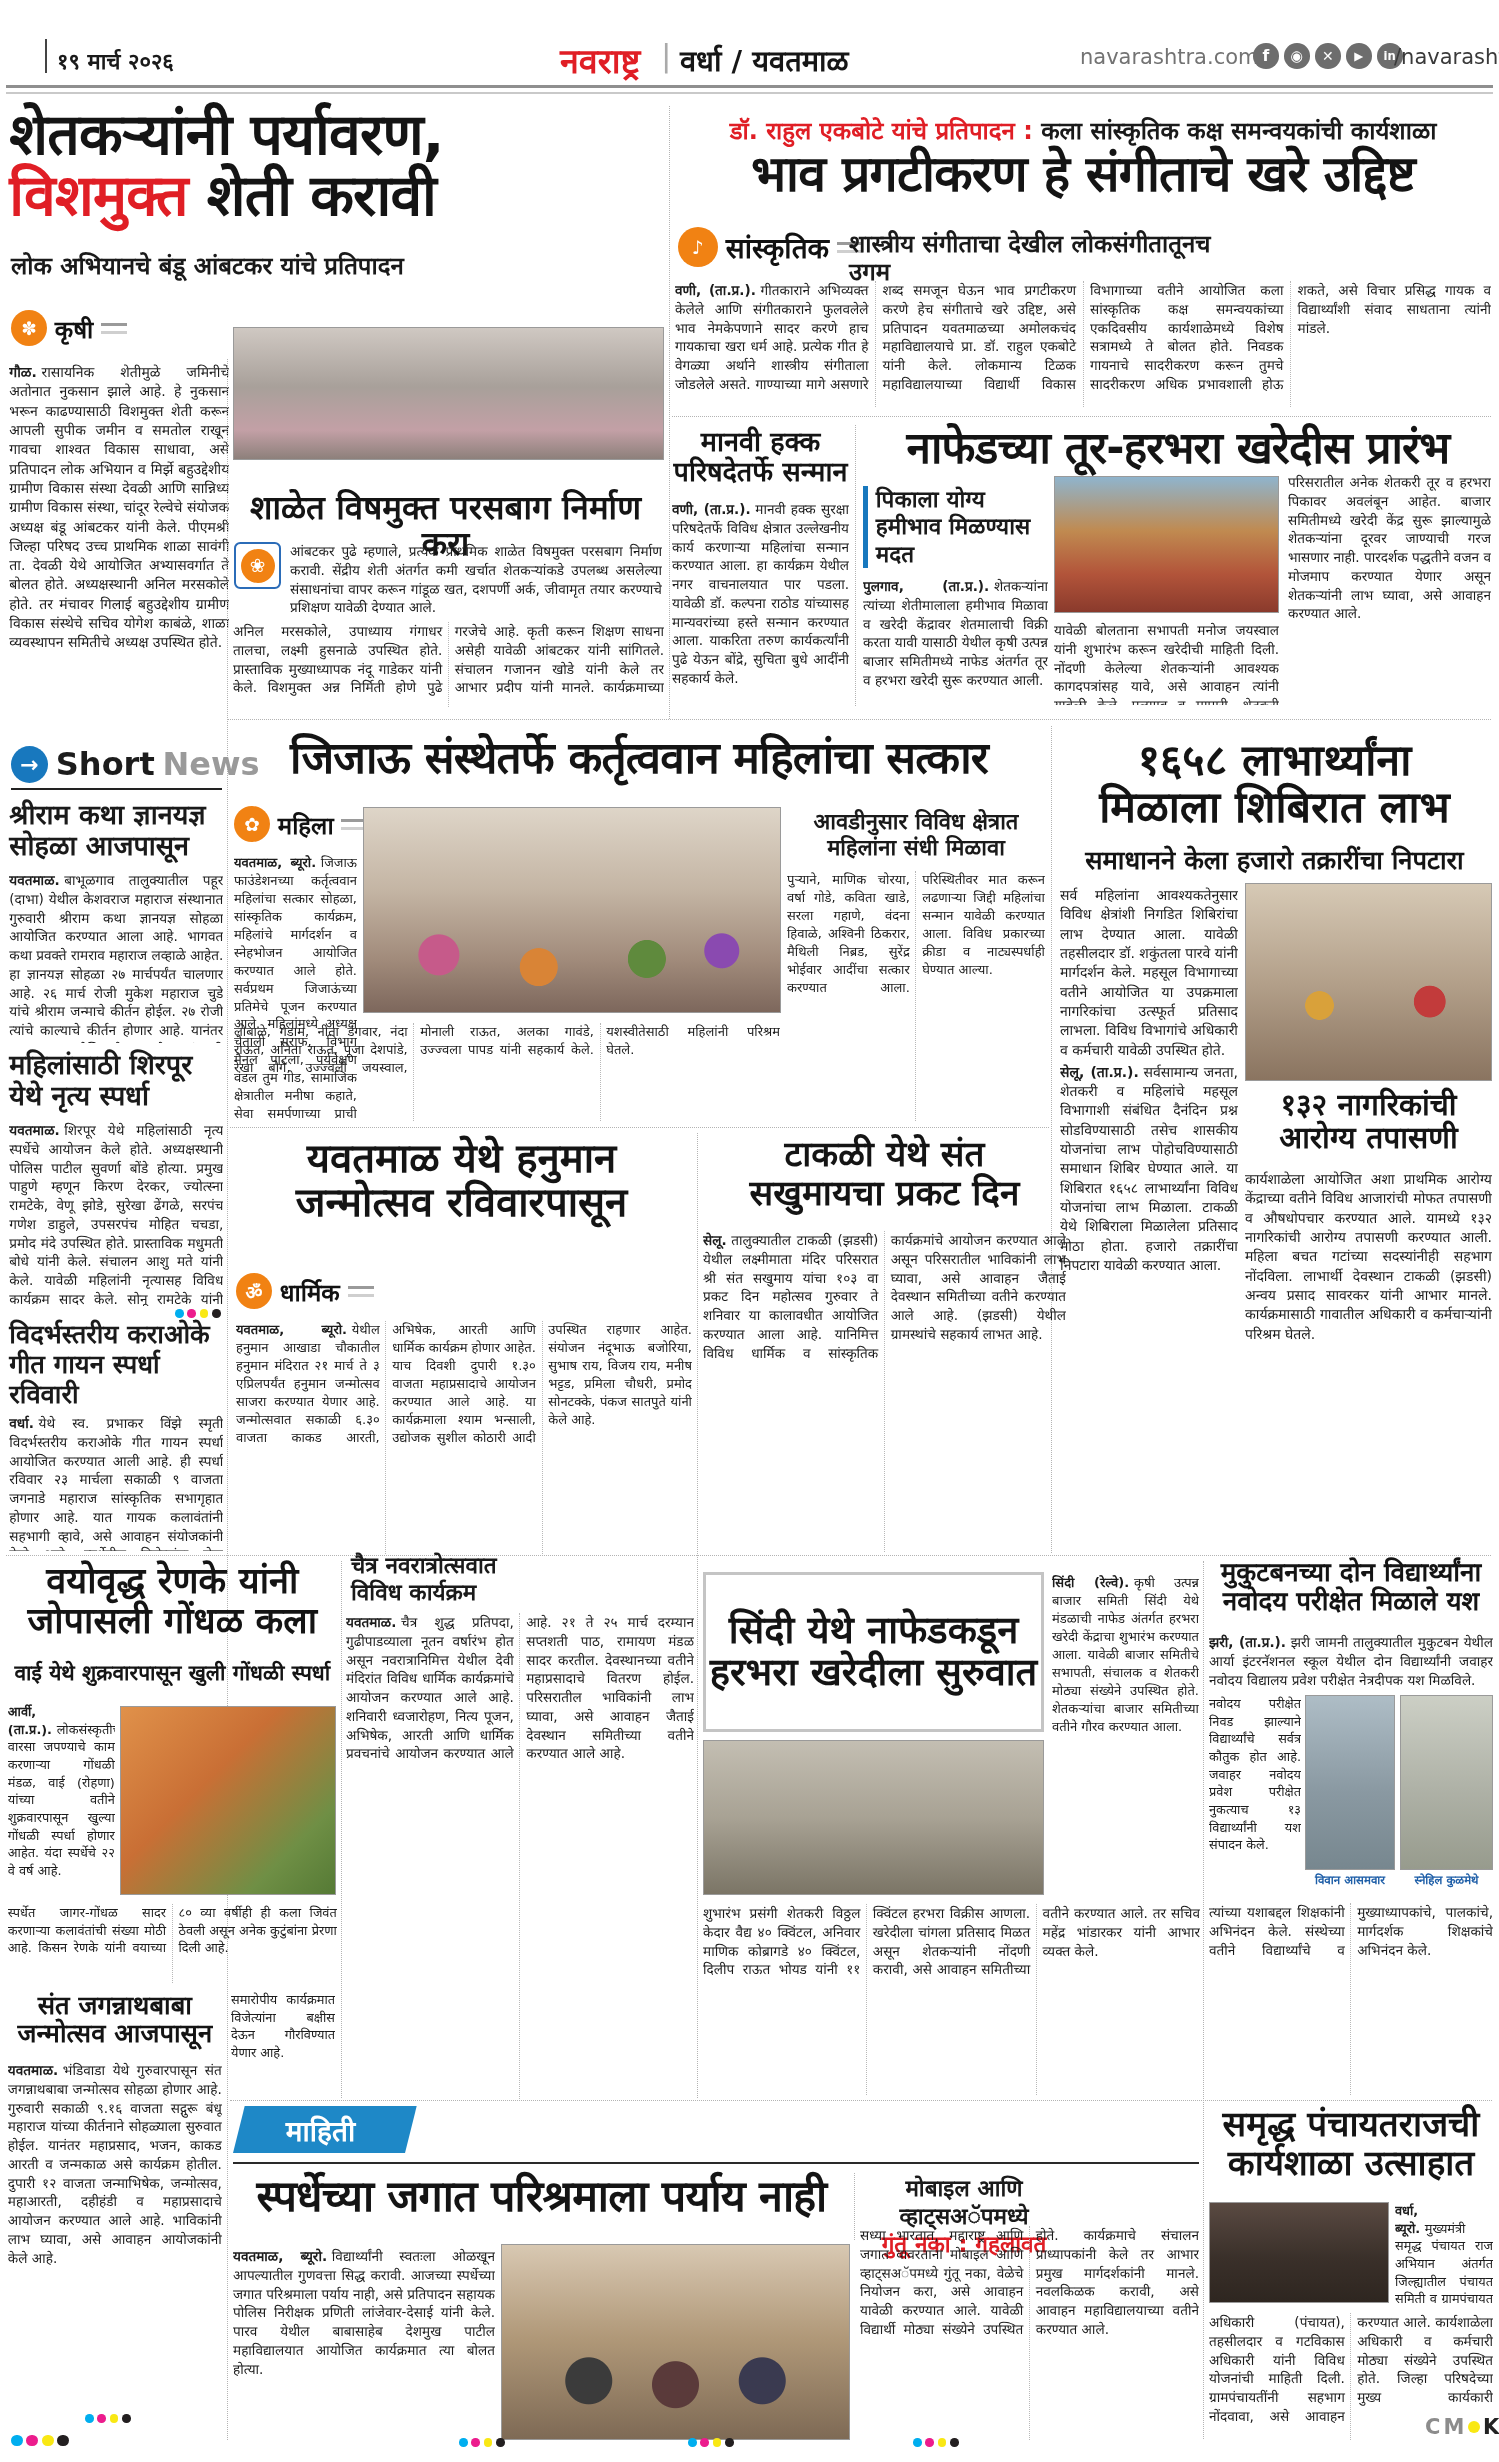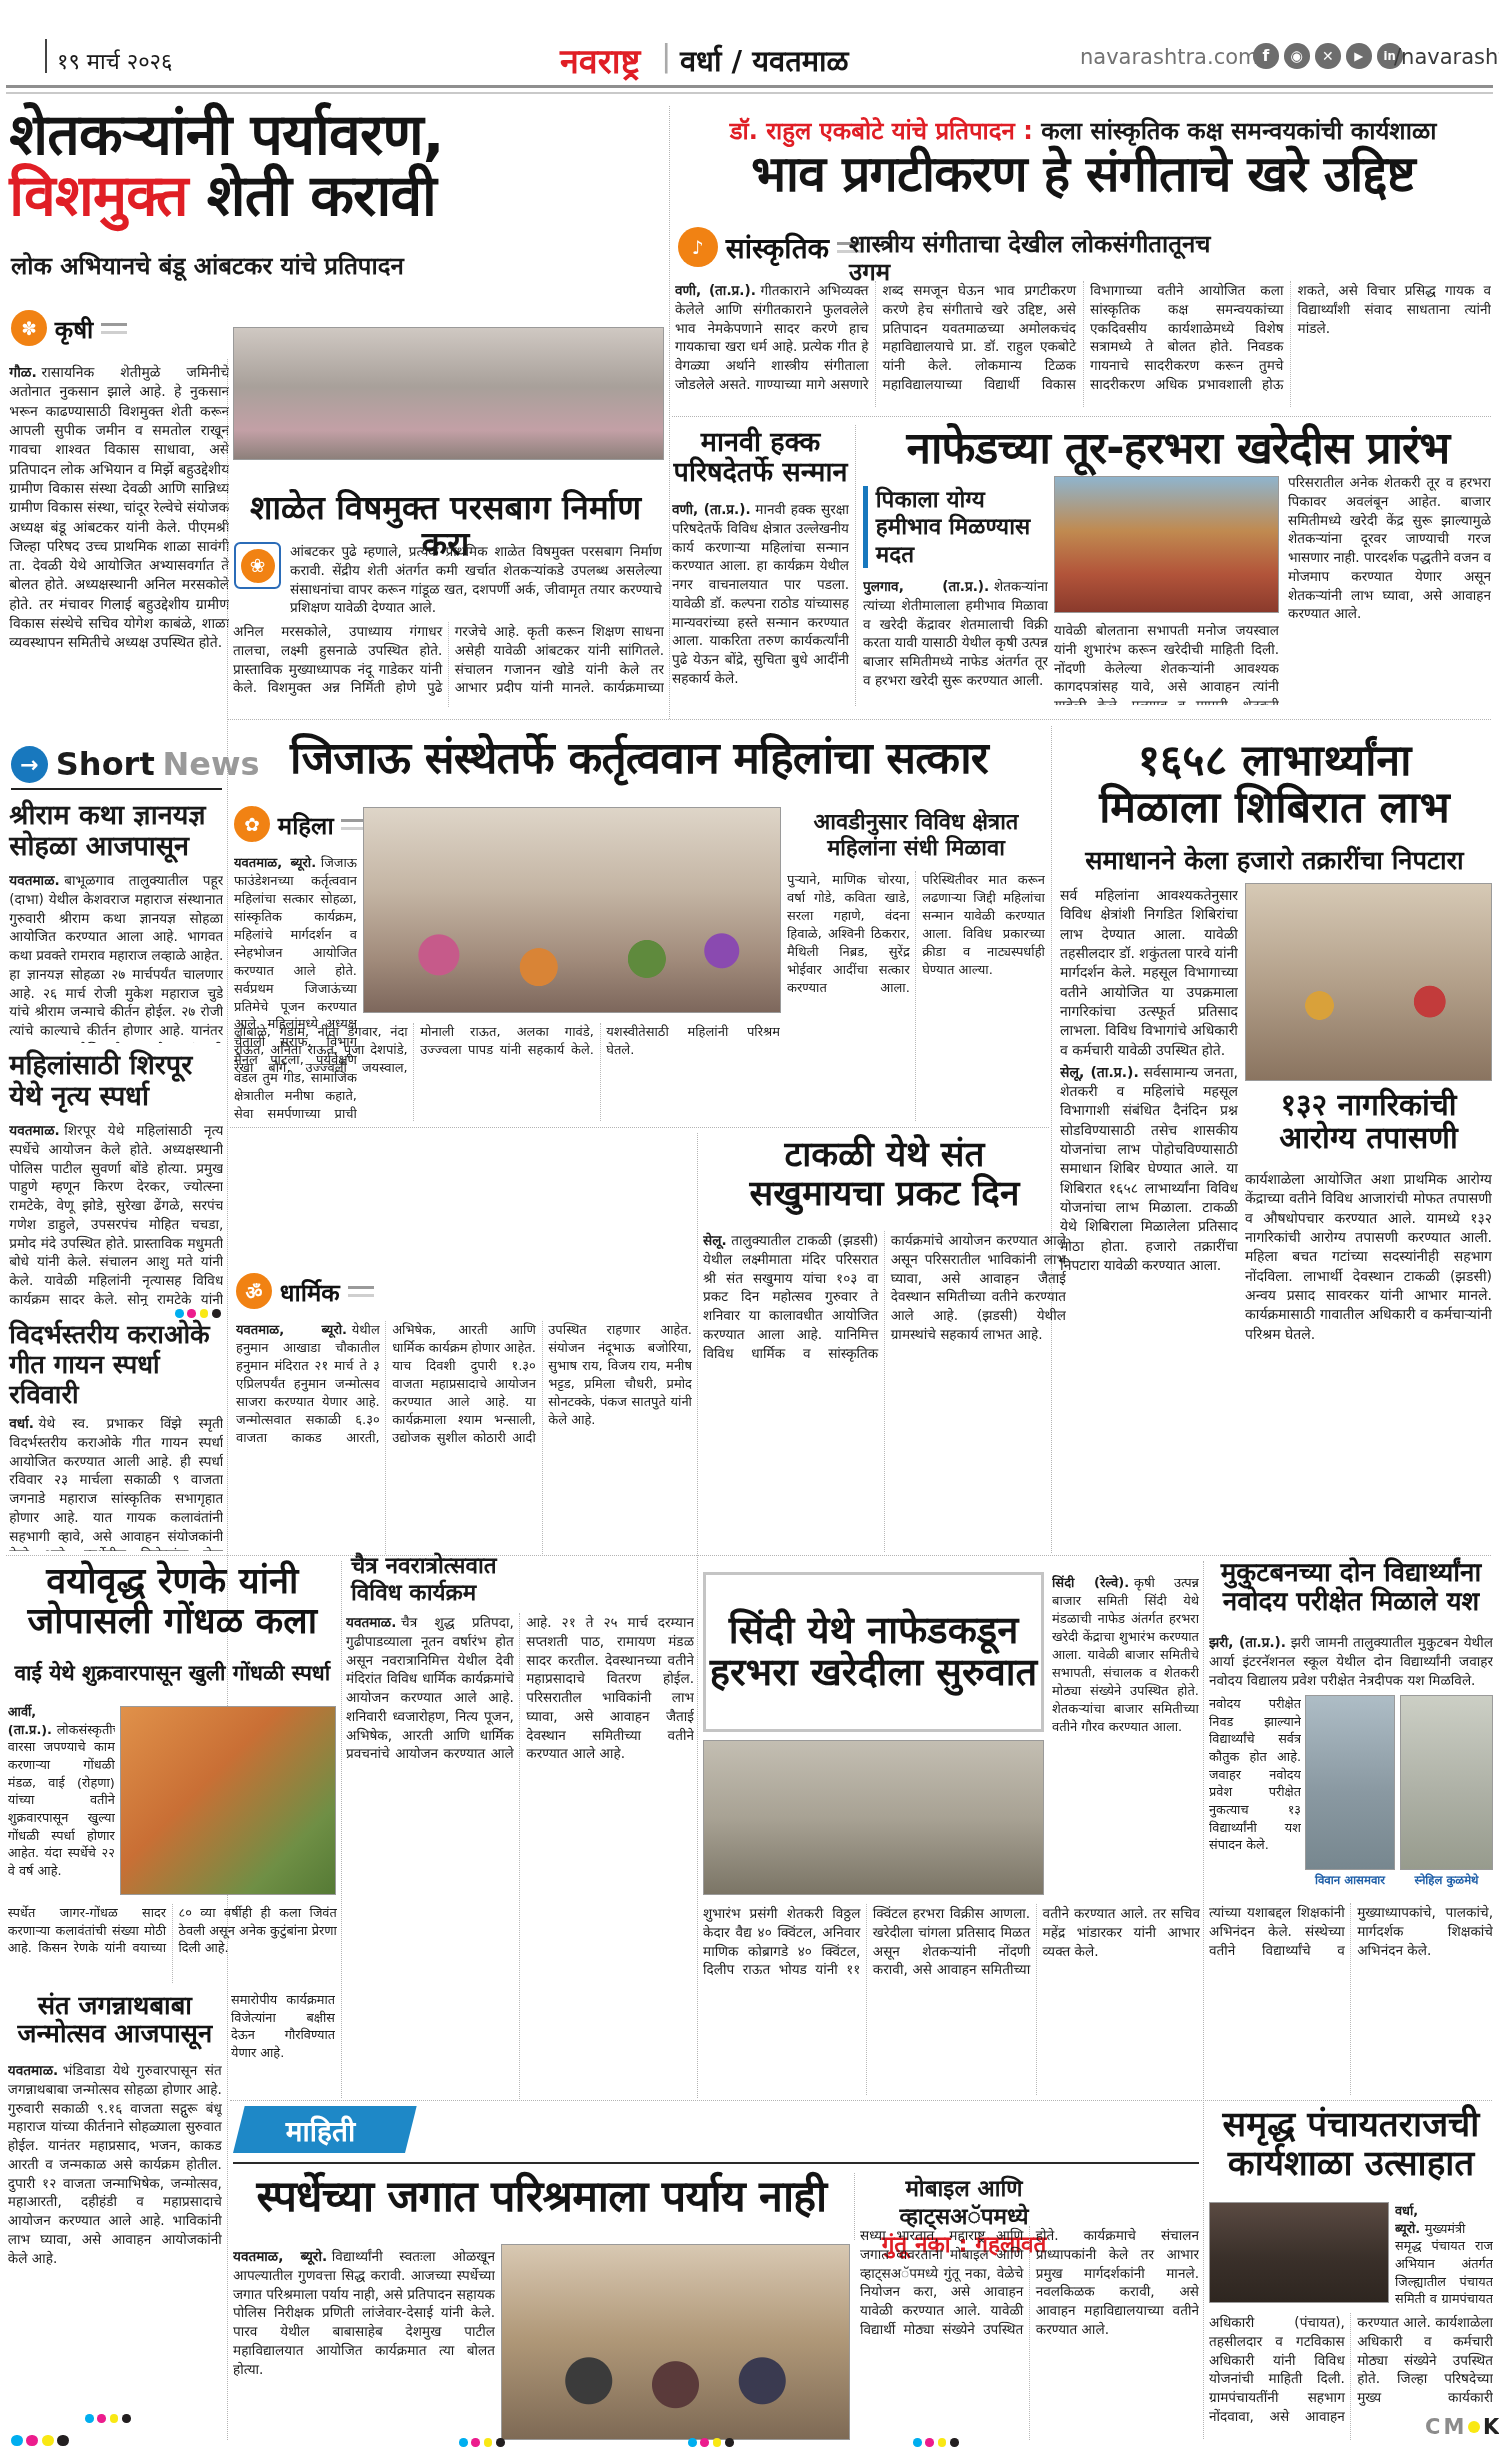--- a/index.html
+++ b/index.html
@@ -25,21 +25,21 @@
 .cap{font-size:11.6px;color:#1f5fa8;text-align:center;font-weight:700;margin-top:2.3px}
 .subbar{border-left:5.4px solid #1878be;padding-left:7.8px;font-weight:700;line-height:1.22;text-align:left}
 .kickline{font-weight:700}
 </style>
 </head>
 <body>
 
 <div id="page">
 
   <div class="abs" style="left:45px;top:39px;height:34px;border-left:2.3px solid #444"></div>
-  <div class="abs" style="left:57px;top:45px;font-size:22px;font-weight:400">१९ मार्च २०२६</div>
+  <div class="abs" style="left:57px;top:45px;font-size:22px;font-weight:700">१९ मार्च २०२६</div>
   <div class="abs" style="left:560px;top:37px;font-size:34px;font-weight:800;color:#e01e25">नवराष्ट्र</div>
   <div class="abs" style="left:661px;top:37px;font-size:31px;color:#aaa">|</div>
   <div class="abs" style="left:680px;top:40px;font-size:29px;font-weight:800;color:#161616">वर्धा / यवतमाळ</div>
   <div class="abs" style="left:1080px;top:45px;font-size:21px;color:#737373">navarashtra.com</div>
   <div class="abs" style="left:1253px;top:43px;display:flex;gap:5.4px">
     <span style="width:25.6px;height:25.6px;border-radius:50%;background:#6d6d6d;color:#fff;display:flex;align-items:center;justify-content:center;font-size:15.5px;font-weight:700">f</span>
     <span style="width:25.6px;height:25.6px;border-radius:50%;background:#6d6d6d;color:#fff;display:flex;align-items:center;justify-content:center;font-size:14.7px">◉</span>
     <span style="width:25.6px;height:25.6px;border-radius:50%;background:#6d6d6d;color:#fff;display:flex;align-items:center;justify-content:center;font-size:14px;font-weight:700">✕</span>
     <span style="width:25.6px;height:25.6px;border-radius:50%;background:#6d6d6d;color:#fff;display:flex;align-items:center;justify-content:center;font-size:11.6px">▶</span>
     <span style="width:25.6px;height:25.6px;border-radius:50%;background:#6d6d6d;color:#fff;display:flex;align-items:center;justify-content:center;font-size:11.6px;font-weight:700">in</span>
@@ -179,20 +179,24 @@
     linear-gradient(180deg,#d6c9b5 0%,#b3a08a 50%,#8a7460 100%)"></div>
 
   <div class="abs hl" style="left:1245px;top:1088px;width:247px;font-size:30px">
     <div>१३२ नागरिकांची</div>
     <div>आरोग्य तपासणी</div>
   </div>
   <div class="abs bt" style="left:1245px;top:1170px;width:247px;height:382px;overflow:hidden;font-size:14px">कार्यशाळेला आयोजित अशा प्राथमिक आरोग्य केंद्राच्या वतीने विविध आजारांची मोफत तपासणी व औषधोपचार करण्यात आले. यामध्ये १३२ नागरिकांची आरोग्य तपासणी करण्यात आली. महिला बचत गटांच्या सदस्यांनीही सहभाग नोंदविला. लाभार्थी देवस्थान टाकळी (झडसी) अन्वय प्रसाद सावरकर यांनी आभार मानले. कार्यक्रमासाठी गावातील अधिकारी व कर्मचाऱ्यांनी परिश्रम घेतले.</div>
 
   <div class="abs hd" style="left:230px;top:1127px;width:819px"></div>
 
+  <div class="abs hl" style="left:256px;top:1136px;width:411px;font-size:40px">
+    <div>यवतमाळ येथे हनुमान</div>
+    <div>जन्मोत्सव रविवारपासून</div>
+  </div>
   <div class="abs badge" style="left:236px;top:1273px">
     <span class="ic">ॐ</span>
     <span class="lb">धार्मिक</span>
     <span class="ln"></span>
   </div>
   <div class="abs" style="left:236px;top:1321px;width:456px;height:233px;overflow:hidden">
     <div class="c3 bt" style="height:233px;font-size:13px">
       <span class="dl">यवतमाळ, ब्यूरो.</span><span>येथील हनुमान आखाडा चौकातील हनुमान मंदिरात २१ मार्च ते ३ एप्रिलपर्यंत हनुमान जन्मोत्सव साजरा करण्यात येणार आहे. जन्मोत्सवात सकाळी ६.३० वाजता काकड आरती, अभिषेक, आरती आणि धार्मिक कार्यक्रम होणार आहेत. याच दिवशी दुपारी १.३० वाजता महाप्रसादाचे आयोजन करण्यात आले आहे. या कार्यक्रमाला श्याम भन्साली, उद्योजक सुशील कोठारी आदी उपस्थित राहणार आहेत. संयोजन नंदूभाऊ बजोरिया, सुभाष राय, विजय राय, मनीष भट्टड, प्रमिला चौधरी, प्रमोद सोनटक्के, पंकज सातपुते यांनी केले आहे.</span>
     </div>
   </div>

